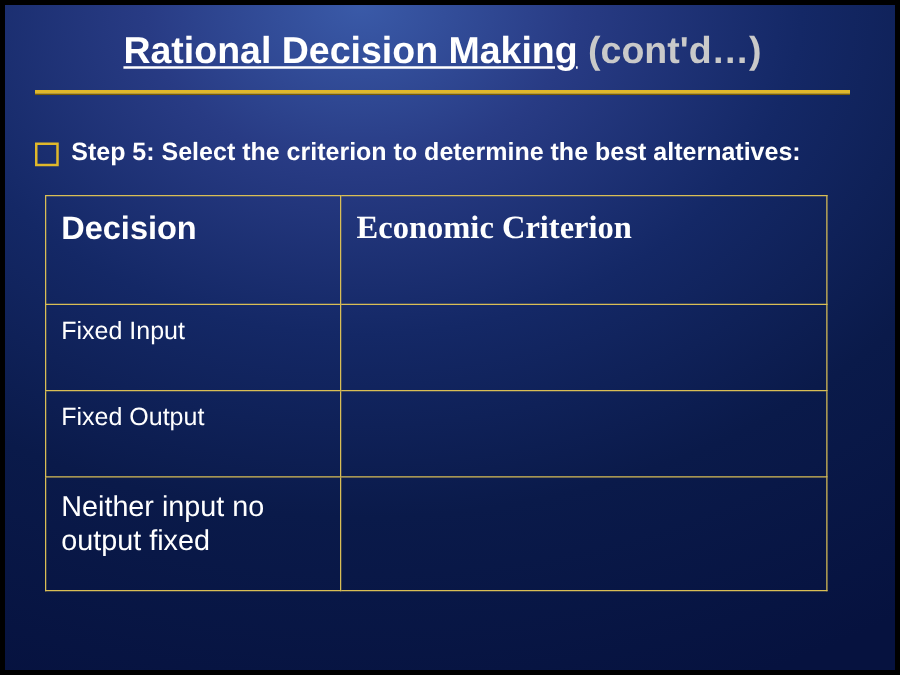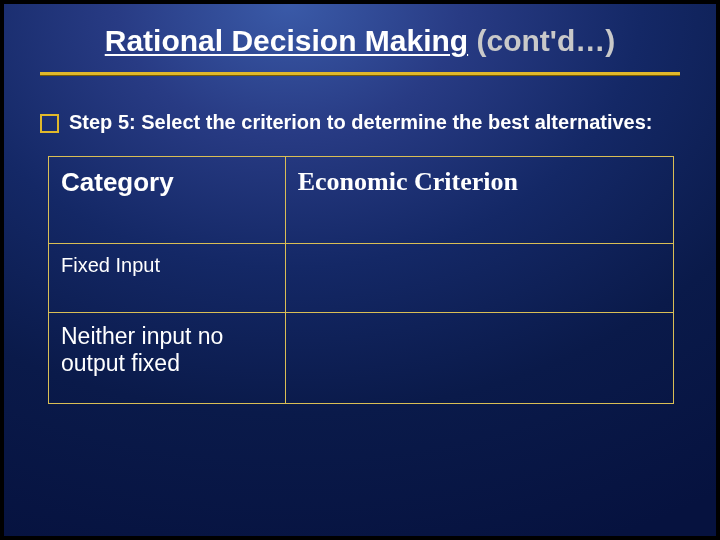--- a/index.html
+++ b/index.html
@@ -10,21 +10,21 @@
     overflow: hidden;
     font-family: Arial, Helvetica, sans-serif;
   }
   .slide {
     width: 720px;
     height: 540px;
     box-sizing: border-box;
     background: radial-gradient(ellipse 110% 110% at 40% 0%, #3a5aa8 0%, #283b84 22%, #142866 45%, #0a1a4a 70%, #06123f 100%);
     border: 4px solid #000;
     position: relative;
-    padding: 16px 36px 30px 36px;
+    padding: 16px 36px 30px 24px;
   }
   .title-wrap {
     text-align: center;
     padding-top: 4px;
   }
   .title {
     display: inline;
     font-size: 30px;
     font-weight: bold;
     color: #fff;
@@ -102,25 +102,29 @@
   <div class="rule"></div>
 
   <div class="bullet-row">
     <div class="bullet-box"></div>
     <div class="bullet-text">Step 5: Select the criterion to determine the best alternatives:</div>
   </div>
 
   <table class="tbl">
     <tbody>
         <tr>
-      <td class="col-a hdr">Category</td>
+      <td class="col-a hdr">Decision</td>
       <td class="col-b hdr">Economic Criterion</td>
     </tr>
     <tr>
       <td class="col-a cell">Fixed Input</td>
+      <td class="col-b cell"></td>
+    </tr>
+    <tr>
+      <td class="col-a cell">Fixed Output</td>
       <td class="col-b cell"></td>
     </tr>
     <tr>
       <td class="col-a cell-tall">Neither input no output fixed</td>
       <td class="col-b cell-tall"></td>
     </tr>
   </tbody>
     </table>
 
 </div>

